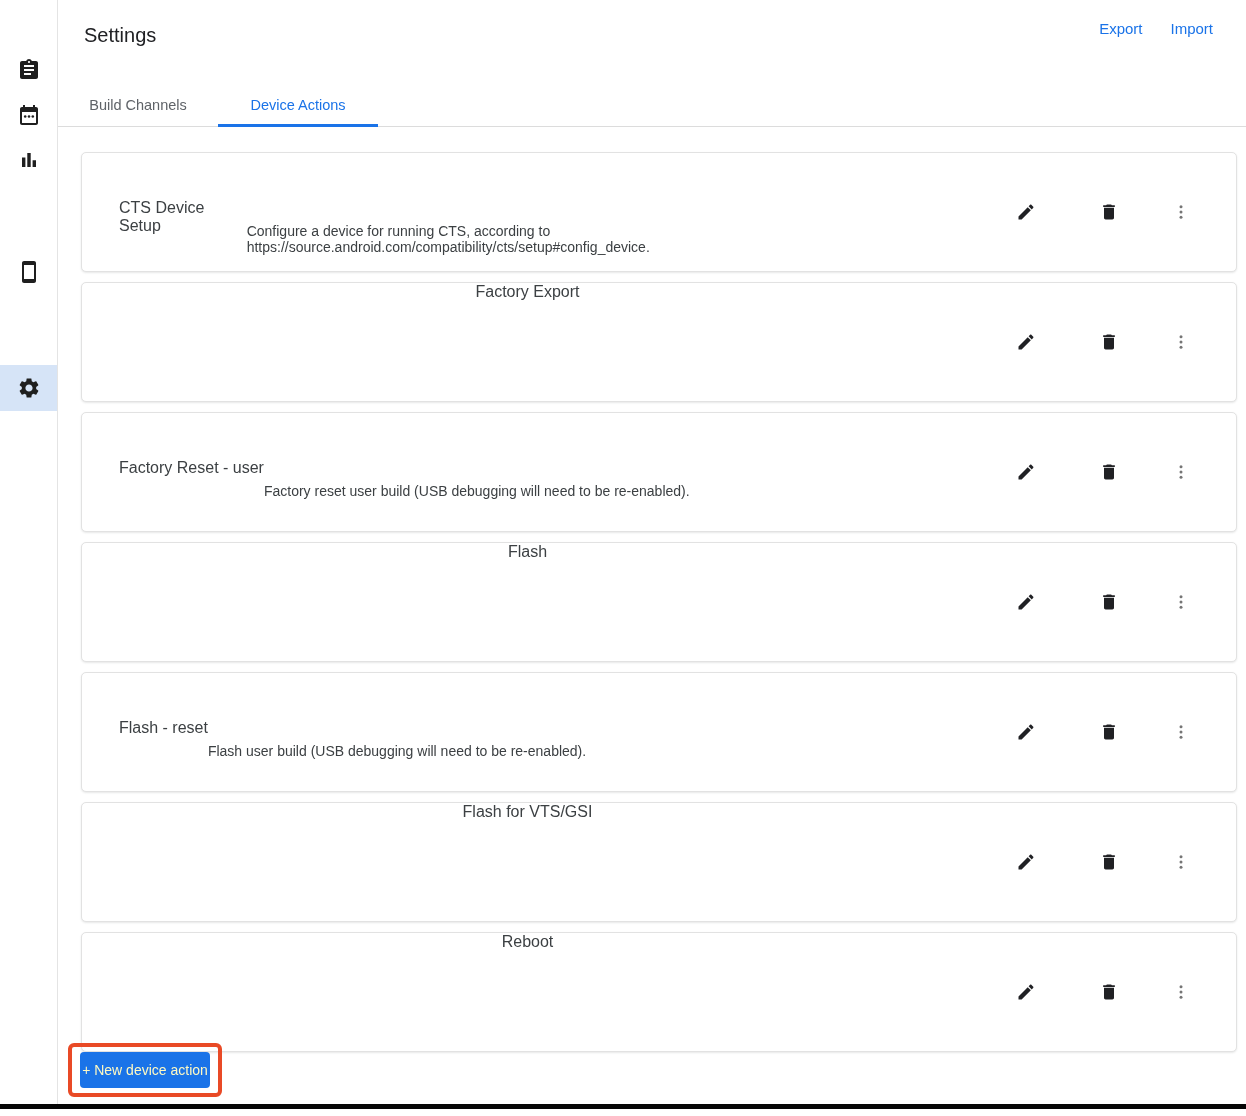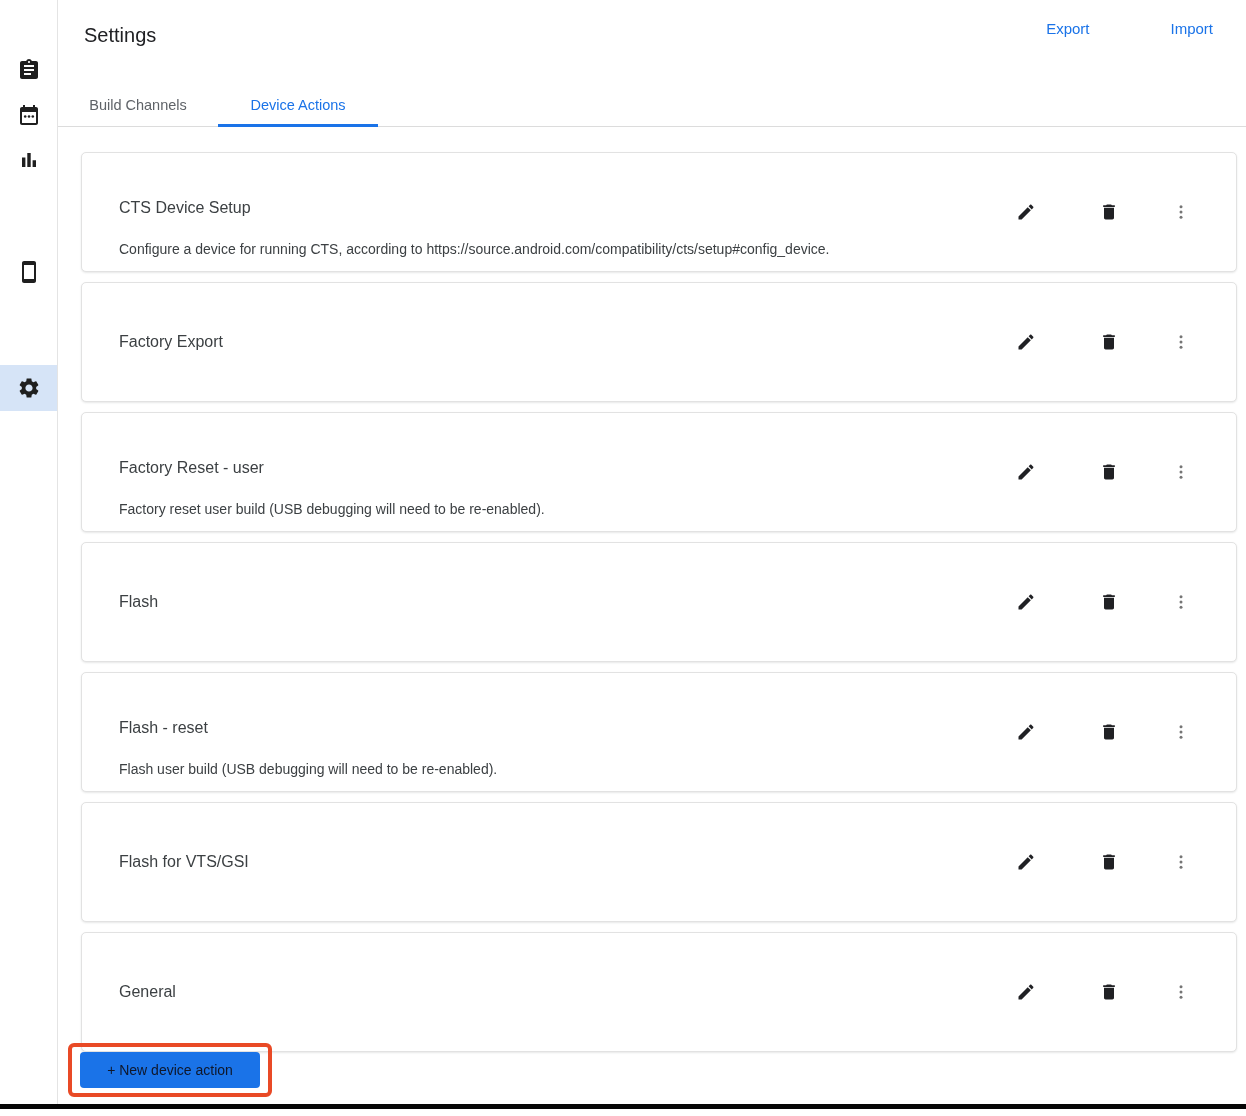--- a/index.html
+++ b/index.html
@@ -27,21 +27,21 @@
 
   
   .main { position:absolute; left:58px; top:0; right:0; height:1105px; }
 
   .page-title {
     position:absolute; left:26px; top:24px;
     font-size:20px; font-weight:400; color:#202124;
   }
   .header-links {
     position:absolute; top:20px; right:33px;
-    display:flex; gap:81px;
+    display:flex; gap:28px;
   }
   .header-links a {
     font-size:15px; color:#1a73e8; text-decoration:none; cursor:pointer;
   }
 
   
   .tabs {
     position:absolute; left:0; right:0; top:84px; height:43px;
     border-bottom:1px solid #dcdcdc; display:flex;
   }
@@ -56,21 +56,21 @@
     content:""; position:absolute; left:0; right:0; bottom:-1px;
     height:3px; background:#1a73e8;
   }
 
   
   .cards { position:absolute; left:23px; right:9px; top:152px; }
   .card {
     position:relative; height:120px; margin-bottom:10px;
     background:#fff; border:1px solid #e2e2e2; border-radius:5px;
     box-shadow:0 1px 2px rgba(60,64,67,.12);
-    display:flex; flex-direction:column; justify-content:center;
+    display:flex; flex-direction:row; justify-content:center;
     padding-left:37px; padding-right:300px;
   }
   .card.has-desc { justify-content:flex-start; padding-top:46px; }
   .card-title { font-size:16px; line-height:18px; color:#3c4043; }
   .card-desc  { font-size:14px; line-height:16px; color:#3c4043; margin-top:24px; }
   .card-desc:empty { display:none; }
 
   .card-actions {
     position:absolute; right:45px; top:50%; transform:translateY(-50%);
     display:flex; align-items:center;
@@ -85,22 +85,22 @@
   .icon-btn svg.dark { fill:#202124; }
   .icon-btn svg.grey { fill:#757575; }
 
   
   .highlight-box {
     position:absolute; left:10px; top:1043px;
     border:4px solid #e94a26; border-radius:6px;
     padding:5px 8px; display:inline-block; background:transparent;
   }
   .new-action-btn {
-    width:180px; height:36px;
-    background:#1a73e8; color:#0f172a;
+    width:130px; height:36px;
+    background:#1a73e8; color:#fef9c3;
     border:none; border-radius:4px;
     font-family:inherit; font-size:14px; cursor:pointer;
   }
 
   
   .bottom-bar {
     position:absolute; left:0; top:1104px; width:1246px; height:5px;
     background:#060606; z-index:3;
   }
 </style>
@@ -292,21 +292,21 @@
             <svg class="grey" width="18" height="18" viewBox="0 0 24 24">
               <circle cx="12" cy="5" r="2"></circle>
               <circle cx="12" cy="12" r="2"></circle>
               <circle cx="12" cy="19" r="2"></circle>
             </svg>
           </button>
       </div>
     </div>
 
     <div class="card">
-      <div class="card-title">General</div>
+      <div class="card-title">Reboot</div>
 
       <div class="card-actions">
         <button class="icon-btn">
             <svg class="dark" width="20" height="20" viewBox="0 0 24 24">
               <path d="M3 17.25V21h3.75L17.81 9.94l-3.75-3.75L3 17.25zM20.71 7.04c.39-.39.39-1.02 0-1.41l-2.34-2.34c-.39-.39-1.02-.39-1.41 0l-1.83 1.83 3.75 3.75 1.83-1.83z"></path>
             </svg>
           </button>
         <button class="icon-btn gap-a">
             <svg class="dark" width="20" height="20" viewBox="0 0 24 24">
               <path d="M6 19c0 1.1.9 2 2 2h8c1.1 0 2-.9 2-2V7H6v12zM19 4h-3.5l-1-1h-5l-1 1H5v2h14V4z"></path>

